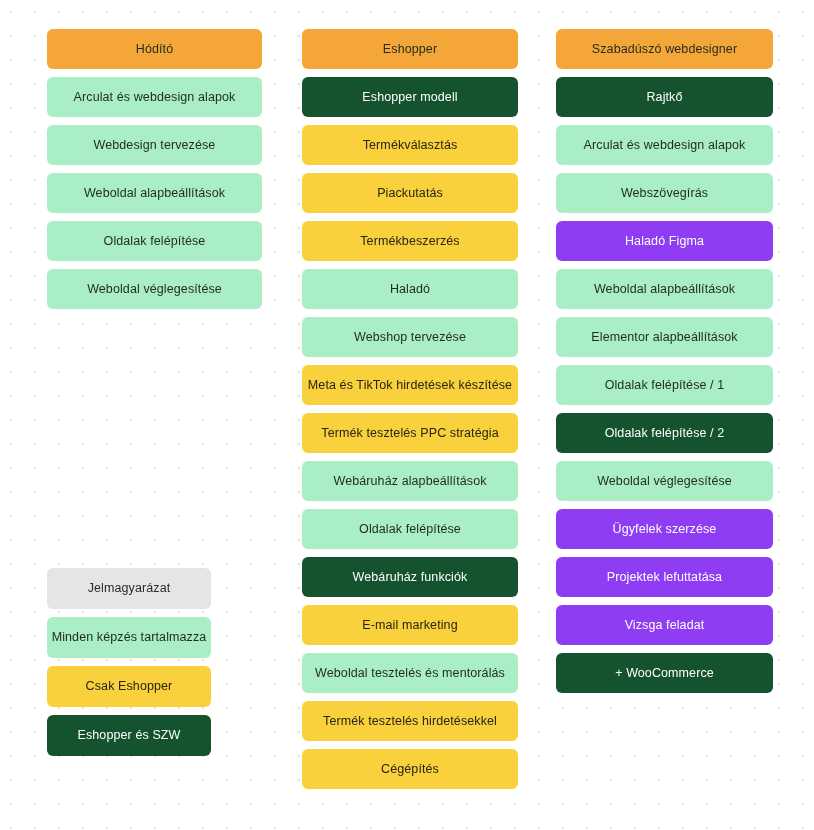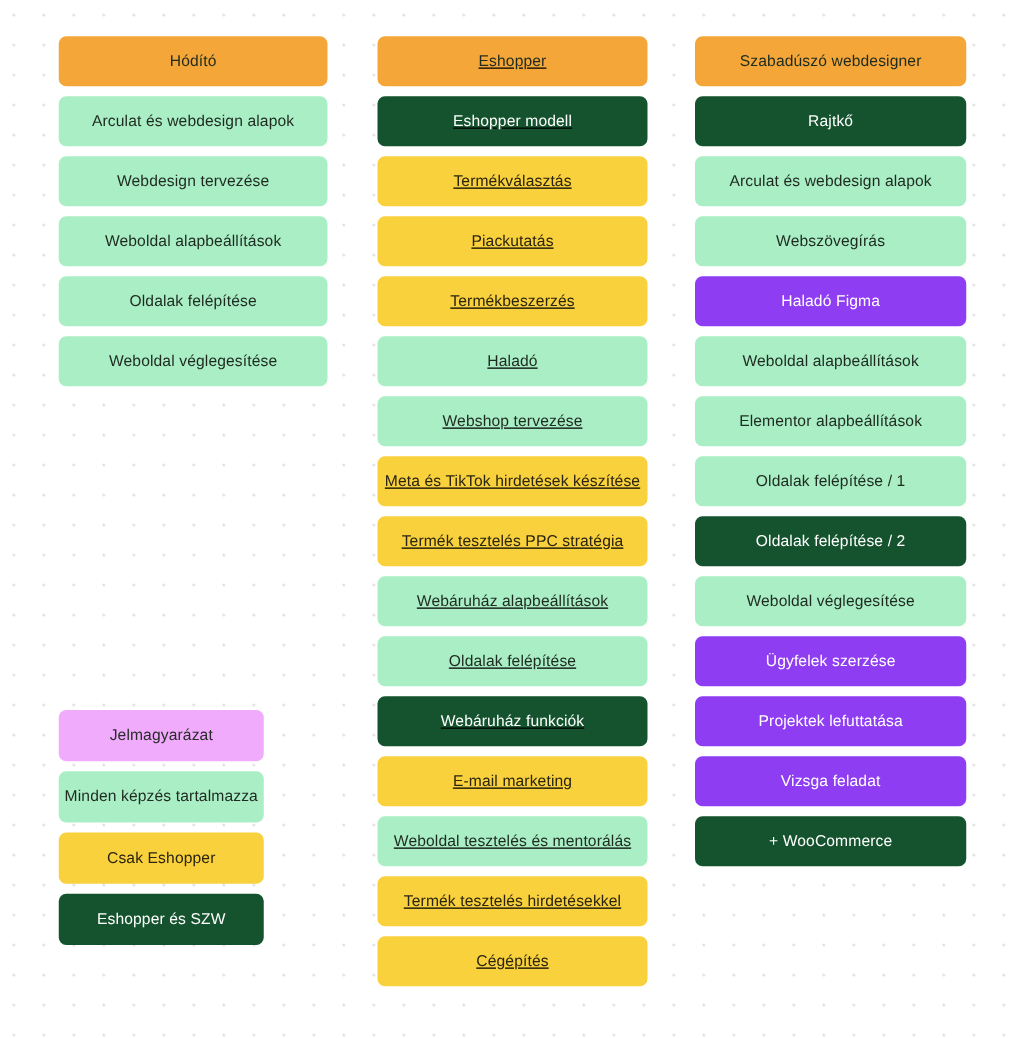--- a/index.html
+++ b/index.html
@@ -26,21 +26,21 @@
 
   .column {
     position: absolute;
     top: 29px;
     display: flex;
     flex-direction: column;
     gap: 8px;
   }
 
   .col-1 { left: 47px;  width: 215px; }
-  .col-2 { left: 302px; width: 216px; text-decoration: underline; }
+  .col-2 { left: 302px; width: 216px; }
   .col-3 { left: 556px; width: 217px; }
 
   .card {
     height: 40px;
     border-radius: 6px;
     display: flex;
     align-items: center;
     justify-content: center;
     text-align: left;
     font-size: 12.5px;
@@ -50,21 +50,21 @@
     letter-spacing: 0.1px;
     white-space: nowrap;
   }
 
   
   .c-orange     { background-color: #f4a738; color: #1f2b20; }
   .c-lightgreen { background-color: #a9eec5; color: #1f2b20; }
   .c-green      { background-color: #14532d; color: #ffffff; }
   .c-yellow     { background-color: #f9d13c; color: #2a2410; }
   .c-purple     { background-color: #8f3df2; color: #ffffff; }
-  .c-gray       { background-color: #f0abfc; color: #2b2b2b; }
+  .c-gray       { background-color: #e5e5e5; color: #2b2b2b; }
 
   
   .legend {
     position: absolute;
     left: 47px;
     top: 568px;
     width: 164px;
     display: flex;
     flex-direction: column;
     gap: 8px;

